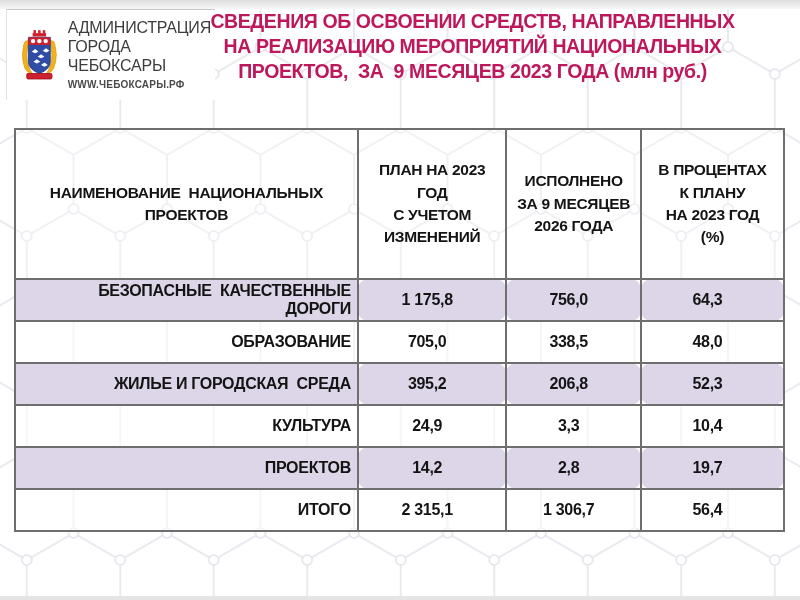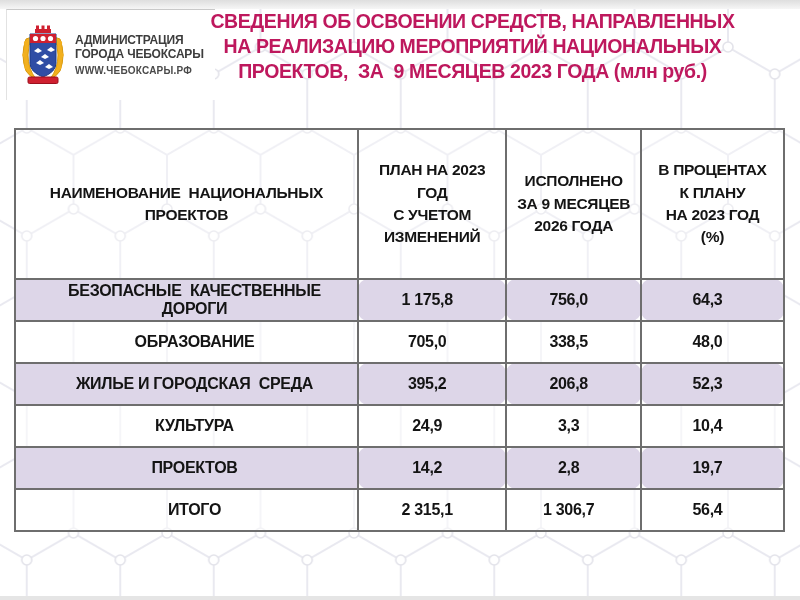--- a/index.html
+++ b/index.html
@@ -25,21 +25,21 @@
     background:#e5e5e5;z-index:2;}
   .page{position:absolute;inset:0;z-index:1;}
 
   
   .logo-card{
     position:absolute;left:6px;top:9px;width:209px;height:91px;
     background:#ffffff;border-top:1px solid #c9c9c9;border-left:1px solid #e2e2e2;
     display:flex;align-items:center;gap:9px;padding:6px 4px 6px 13px;
   }
   .logo-text{display:flex;flex-direction:column;line-height:1.18;}
-  .org-name{font-size:12px;font-weight:bold;color:#3d3d3d;letter-spacing:-0.2px;white-space:pre-line;}
+  .org-name{font-size:16px;font-weight:normal;color:#3d3d3d;letter-spacing:-0.2px;white-space:pre-line;}
   .org-site{font-size:10px;font-weight:bold;color:#4a4a4a;margin-top:4px;letter-spacing:0.2px;}
 
   
   .slide-title{
     position:absolute;left:205px;top:9px;width:535px;
     text-align:center;font-size:19.5px;font-weight:800;line-height:25px;
     letter-spacing:-0.4px;color:#be185d;white-space:pre-wrap;
   }
 
   
@@ -50,21 +50,21 @@
   table{border:2px solid #565656;}
   th{
     height:150px;background:rgba(255,255,255,0.35);
     font-size:15.5px;font-weight:bold;letter-spacing:-0.3px;line-height:1.45;
     text-align:center;vertical-align:middle;padding:4px 6px;
   }
   td{
     height:42px;font-size:16px;font-weight:bold;letter-spacing:-0.3px;
     background:rgba(255,255,255,0.55);vertical-align:middle;
   }
-  td.name{text-align:center;padding-left:22px;padding-right:6px;}
+  td.name{text-align:right;padding-left:22px;padding-right:6px;}
   td.num{text-align:center;padding-right:10px;border-radius:10px;}
   tr.hl td{background:var(--hl);}
 </style>
 </head>
 <body>
 
 <svg id="hexbg" width="800" height="600" xmlns="http://www.w3.org/2000/svg" aria-hidden="true">
   <defs>
     <pattern id="hex" width="93.5" height="162" patternUnits="userSpaceOnUse" patternTransform="translate(-20,-34)">
       <path d="M46.75 0 L93.5 27 L93.5 81 L46.75 108 L0 81 L0 27 Z M46.75 108 L46.75 162" fill="none" stroke="#e9e9f0" stroke-width="2"></path>

